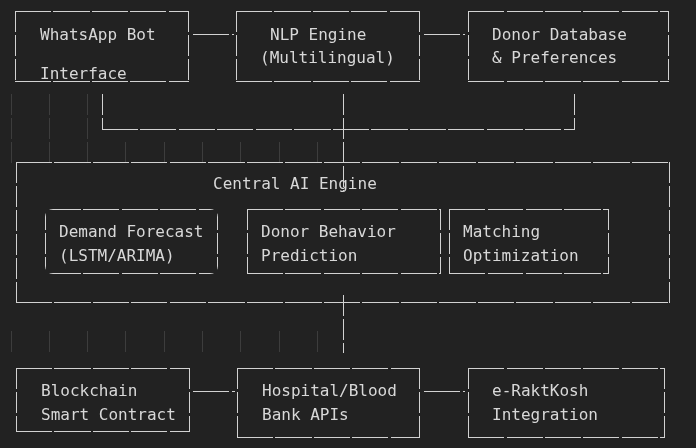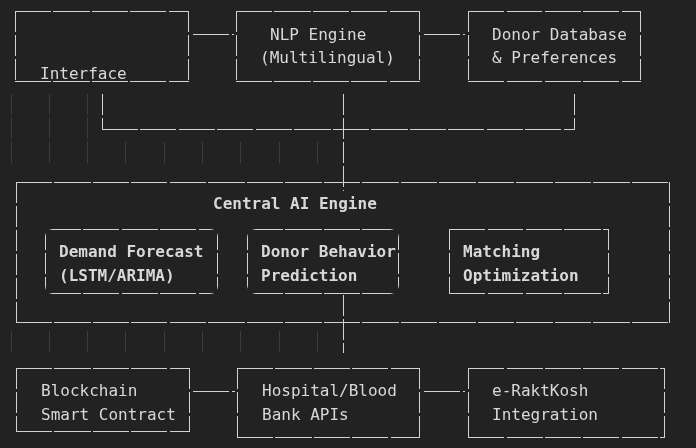--- a/index.html
+++ b/index.html
@@ -56,29 +56,30 @@
     background: none;
     background-image: repeating-linear-gradient(180deg, var(--dim) 0 21px, transparent 21px 24px);
   }
 </style>
 </head>
 <body>
 
 <div class="stage">
 
   <div class="node" style="left:15px; top:11px; width:174px; height:71px;">
+    <span class="line-label" style="left:25px; top:12px;">WhatsApp Bot</span>
     <span class="line-label" style="left:25px; top:51px;">Interface</span>
   </div>
 
   <div class="node" style="left:236px; top:11px; width:184px; height:71px;">
     <span class="line-label" style="left:34px; top:12px;">NLP Engine</span>
     <span class="line-label" style="left:24px; top:35px;">(Multilingual)</span>
   </div>
 
-  <div class="node" style="left:468px; top:11px; width:173px; height:71px;">
+  <div class="node" style="left:468px; top:11px; width:201px; height:71px;">
     <span class="line-label" style="left:24px; top:12px;">Donor Database</span>
     <span class="line-label" style="left:24px; top:35px;">&amp; Preferences</span>
   </div>
 
   <div class="hline" style="left:193px; top:34px; width:41px;"></div>
   <div class="hline" style="left:424px; top:34px; width:41px;"></div>
 
   <div class="vline" style="left:102px; top:94px; height:36px;"></div>
   <div class="vline" style="left:574px; top:94px; height:36px;"></div>
   <div class="hline" style="left:102px; top:129px; width:473px;"></div>
@@ -87,29 +88,29 @@
   <div class="tick tall" style="left:11px;  top:94px;  height:70px;"></div>
   <div class="tick tall" style="left:49px;  top:94px;  height:70px;"></div>
   <div class="tick tall" style="left:87px;  top:94px;  height:70px;"></div>
   <div class="tick" style="left:125px; top:142px; height:21px;"></div>
   <div class="tick" style="left:164px; top:142px; height:21px;"></div>
   <div class="tick" style="left:202px; top:142px; height:21px;"></div>
   <div class="tick" style="left:240px; top:142px; height:21px;"></div>
   <div class="tick" style="left:279px; top:142px; height:21px;"></div>
   <div class="tick" style="left:317px; top:142px; height:21px;"></div>
 
-  <div class="node" style="left:16px; top:182px; width:654px; height:141px;font-weight:bold;">
+  <div class="node" style="left:16px; top:162px; width:654px; height:141px;">
     <span class="line-label" style="left:197px; top:10px;">Central AI Engine</span>
 
     <div class="node" style="left:29px; top:47px; width:173px; height:65px;border-radius:8px;">
       <span class="line-label" style="left:14px; top:11px;">Demand Forecast</span>
       <span class="line-label" style="left:14px; top:35px;">(LSTM/ARIMA)</span>
     </div>
 
-    <div class="node" style="left:231px; top:47px; width:152px; height:65px;border-radius:9px;">
+    <div class="node" style="left:231px; top:47px; width:194px; height:65px;">
       <span class="line-label" style="left:14px; top:11px;">Donor Behavior</span>
       <span class="line-label" style="left:14px; top:35px;">Prediction</span>
     </div>
 
     <div class="node" style="left:433px; top:47px; width:160px; height:65px;">
       <span class="line-label" style="left:14px; top:11px;">Matching</span>
       <span class="line-label" style="left:14px; top:35px;">Optimization</span>
     </div>
   </div>
 

